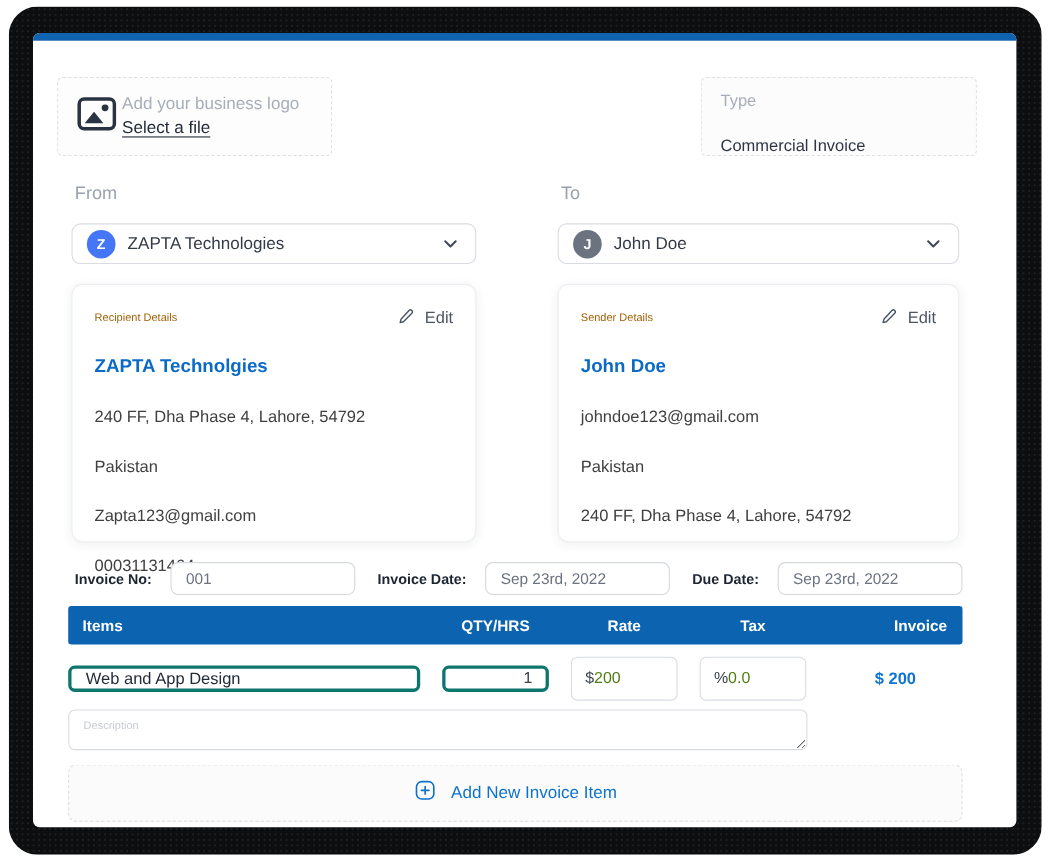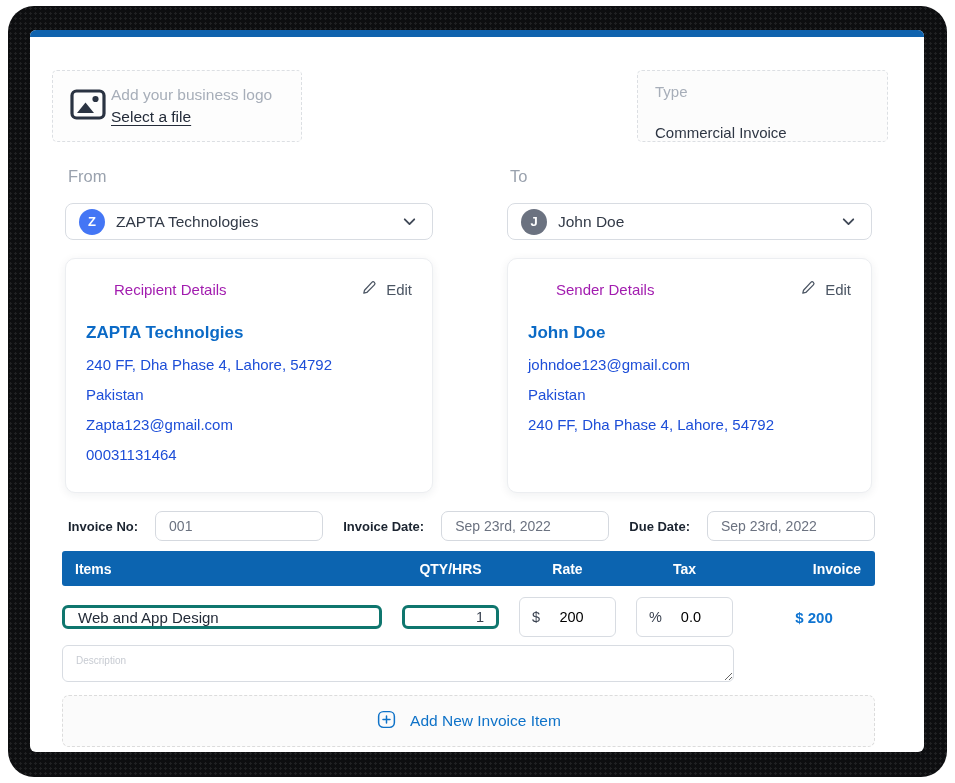--- a/index.html
+++ b/index.html
@@ -58,25 +58,25 @@
   .avatar-blue { background:#4476f5; }
   .avatar-gray { background:#6b7280; }
   .dd-text { font-size:15.5px; color:#323a47; flex:1; }
   .chev { flex:0 0 auto; display:flex; }
 
   .details-card {
     margin-top:18px; height:235px; border:1px solid #eceef1; border-radius:10px;
     box-shadow:0 2px 10px rgba(25,39,60,.07); background:#fff; padding:20px;
   }
   .dc-head { display:flex; justify-content:space-between; align-items:center; }
-  .dc-title { font-size:15px; color:#a21caf;margin-left:28px; }
+  .dc-title { font-size:10px; color:#a16207; }
   .edit-btn { display:flex; align-items:center; gap:8px; background:none; border:none; cursor:pointer; }
   .edit-label { font-size:15px; color:#4b5563; }
   .dc-name { margin-top:24px; font-size:17px; font-weight:700; color:#0b6ac6; }
-  .dc-line { margin-top:13px; font-size:15px; color:#1d4ed8; }
+  .dc-line { margin-top:28px; font-size:15px; color:#404040; }
 
   
   .meta-row { display:flex; justify-content:space-between; align-items:center; margin:18px 49px 0 38px; }
   .meta-group { display:flex; align-items:center; }
   .meta-label { font-size:13px; font-weight:700; color:#1b2430; margin-right:17px; white-space:nowrap; }
   .meta-input {
     width:168px; height:30px; border:1px solid #d5d9df; border-radius:7px;
     font-family:"Liberation Sans", sans-serif; font-size:14px; color:#6b7280; padding:0 13px; outline:none;
   }
 
@@ -95,21 +95,21 @@
     font-family:Liberation Sans, sans-serif; outline:none;
   }
   .name-input { padding:0 13px; font-size:15px; font-weight:500; color:#232b38; }
   .qty-input { padding:0 12px; font-size:14.5px; color:#3a4250; text-align:right; }
   .sym-box {
     height:40px; border:1px solid #d8dce2; border-radius:6px; background:#fff;
     display:flex; align-items:center; padding:0 12px;
   }
   .sym { font-size:14.5px; color:#3a4250; }
   .sym-input {
-    border:none; outline:none; width:100%; text-align:center; font-size:14.5px; color:#000000;
+    border:none; outline:none; width:100%; text-align:left; font-size:14.5px; color:#4d7c0f;
     font-family:"Liberation Sans", sans-serif; background:transparent;
   }
   .subtotal-cell { text-align:center; font-size:15px; font-weight:600; color:#0f74d1; }
 
   .desc-area {
     display:block; margin-top:8px; width:672px; height:37px; border:1px solid #d8dce2; border-radius:6px;
     padding:9px 13px; font-family:"Liberation Sans", sans-serif; font-size:10px; color:#424b59;
     resize:both; outline:none;
   }
   .desc-area::placeholder { color:#c7cbd2; }

